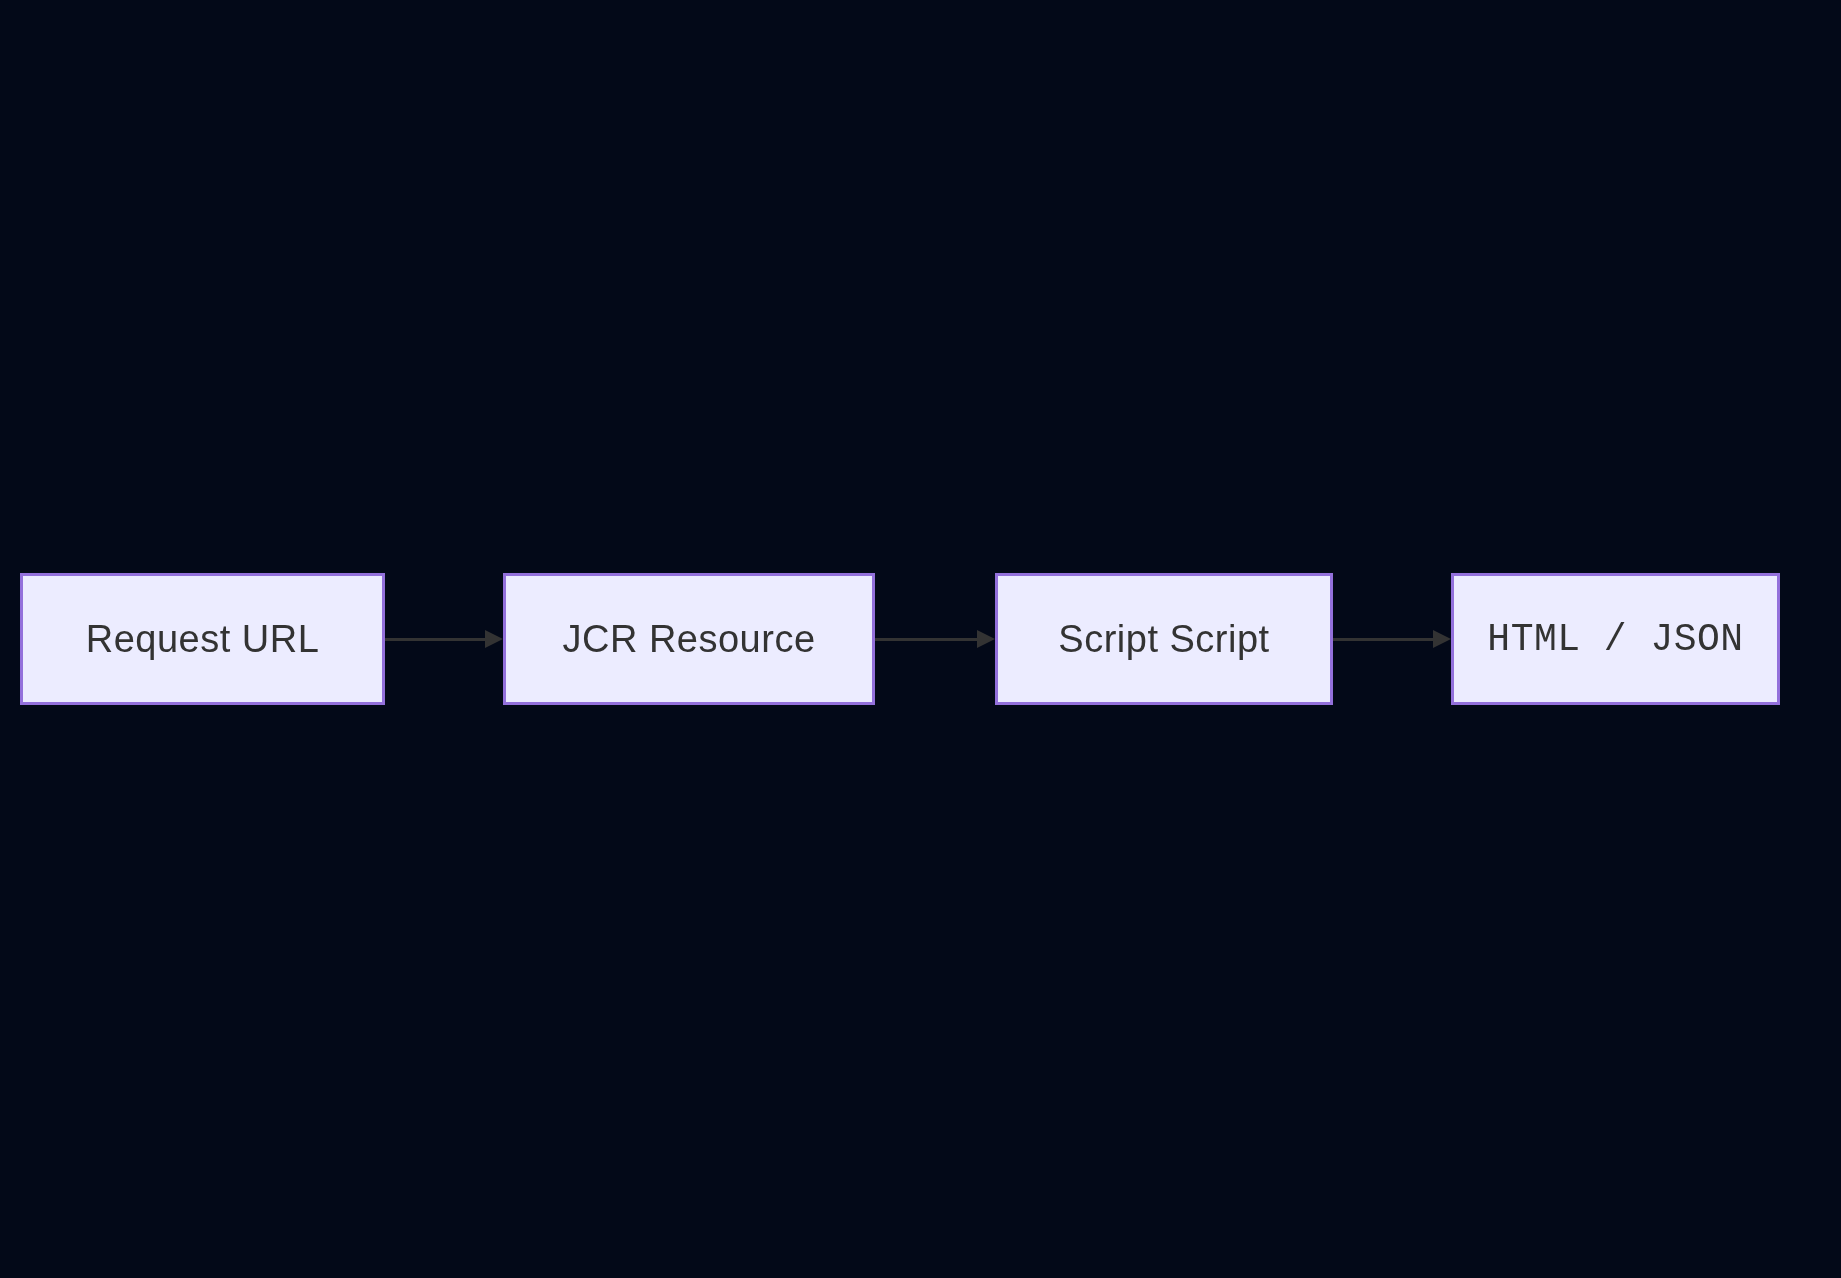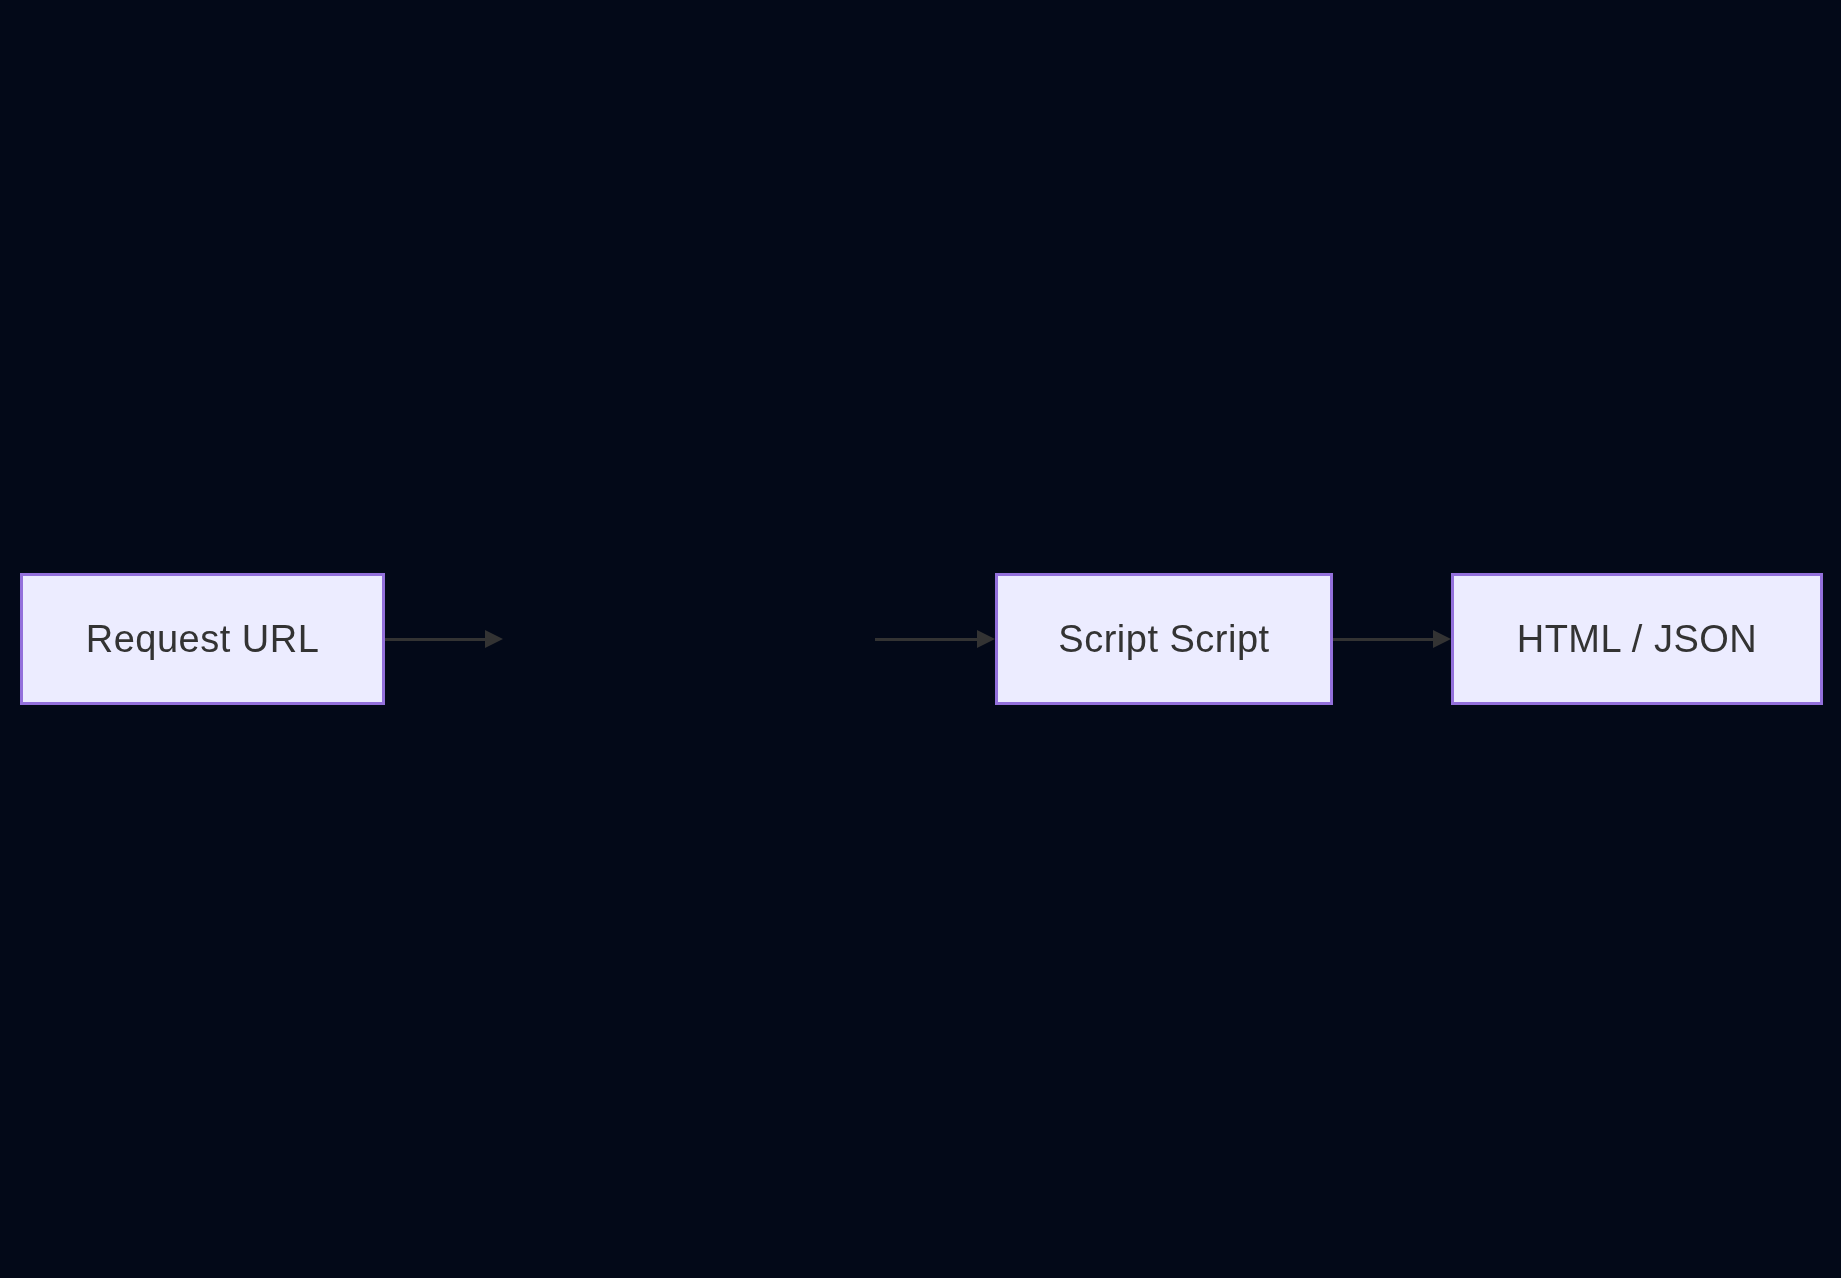--- a/index.html
+++ b/index.html
@@ -55,39 +55,42 @@
     width: 0;
     height: 0;
     border-left: 18px solid var(--edge);
     border-top: 9px solid transparent;
     border-bottom: 9px solid transparent;
   }
   
   .n0 { left: 20px;   width: 365px; }
   .n1 { left: 503px;  width: 372px; }
   .n2 { left: 995px;  width: 338px; }
-  .n3 { left: 1451px; width: 372px; }
+  .n3 { left: 1451px; width: 329px; font-family: Liberation Mono, monospace; }
   .e0 { left: 385px;  width: 118px; }
   .e1 { left: 875px;  width: 120px; }
   .e2 { left: 1333px; width: 118px; }
 </style>
 </head>
 <body>
 
 <div class="canvas">
 
   <div class="node n0">
     <span class="node-label">Request URL</span>
   </div>
 
   <div class="edge e0">
     <div class="edge-line"></div>
     <div class="edge-head"></div>
   </div>
 
+  <div class="node n1">
+    <span class="node-label">JCR Resource</span>
+  </div>
 
   <div class="edge e1">
     <div class="edge-line"></div>
     <div class="edge-head"></div>
   </div>
 
   <div class="node n2">
     <span class="node-label">Script Script</span>
   </div>
 

